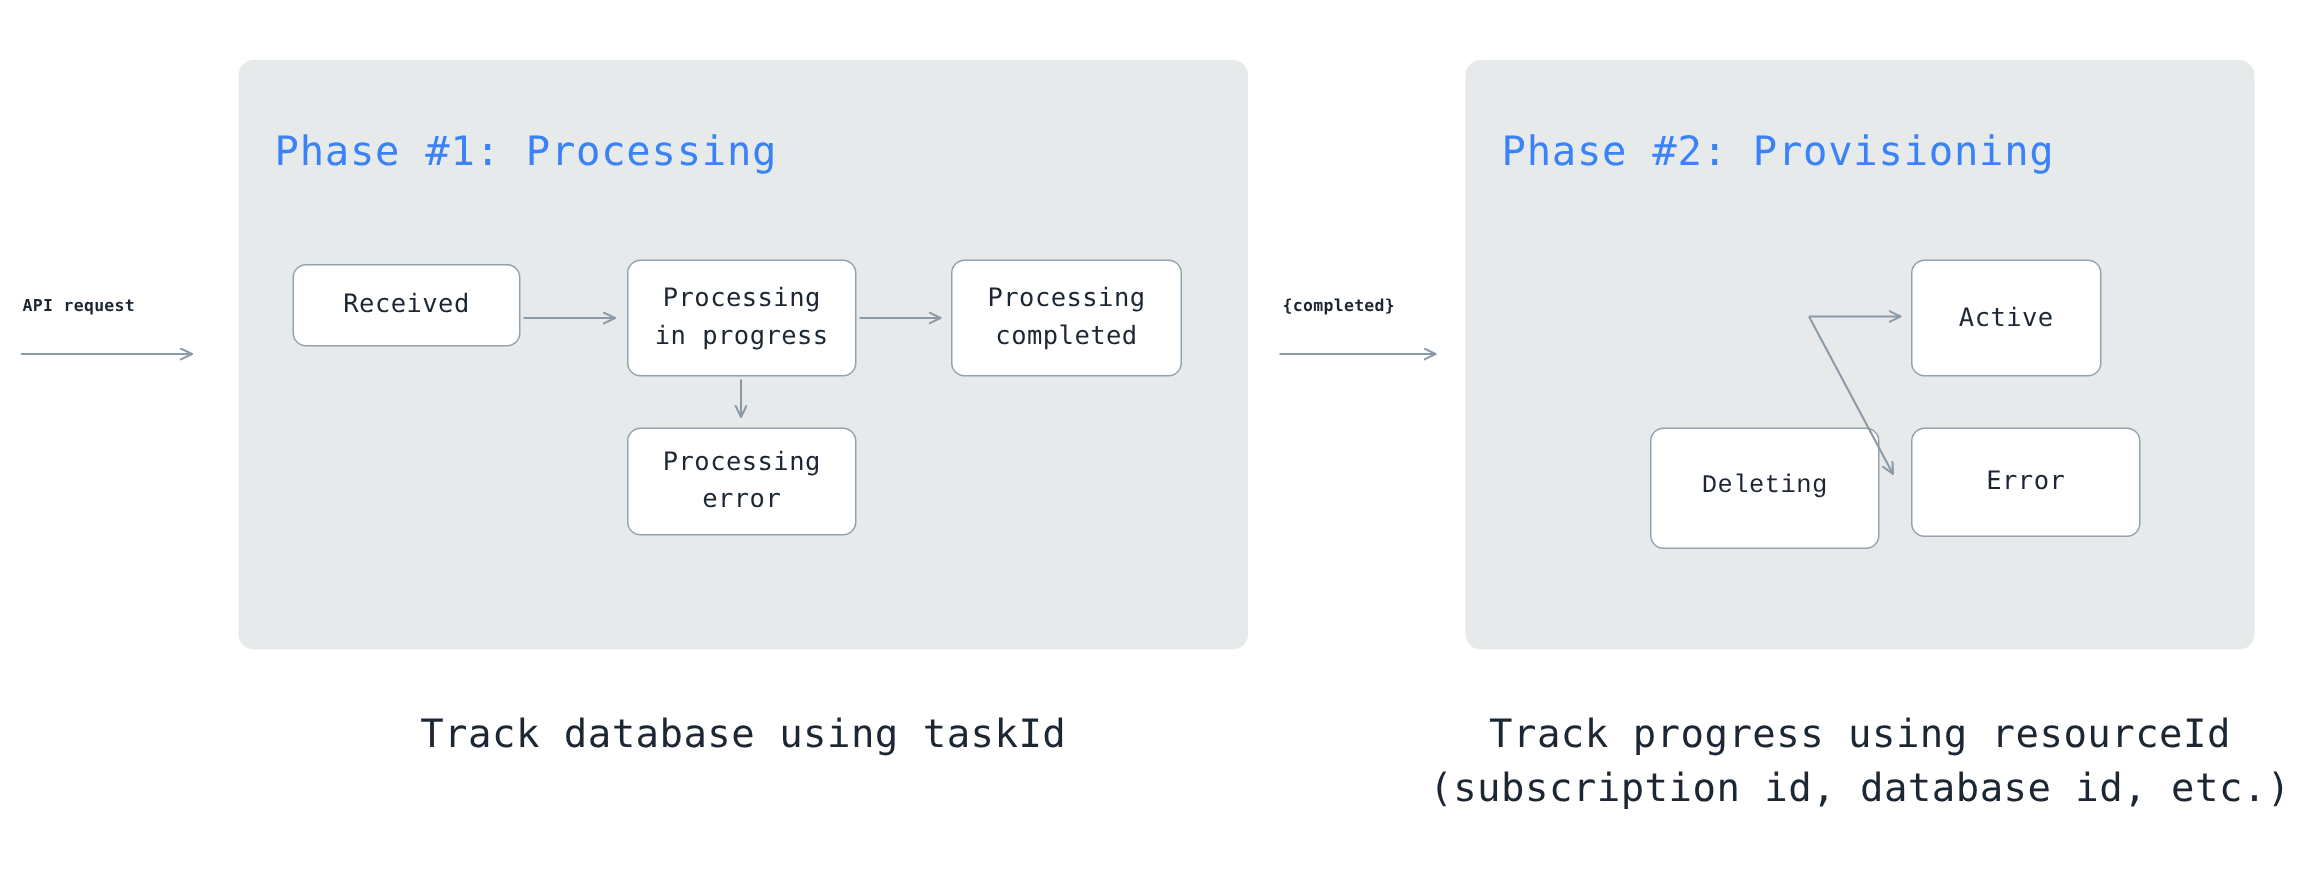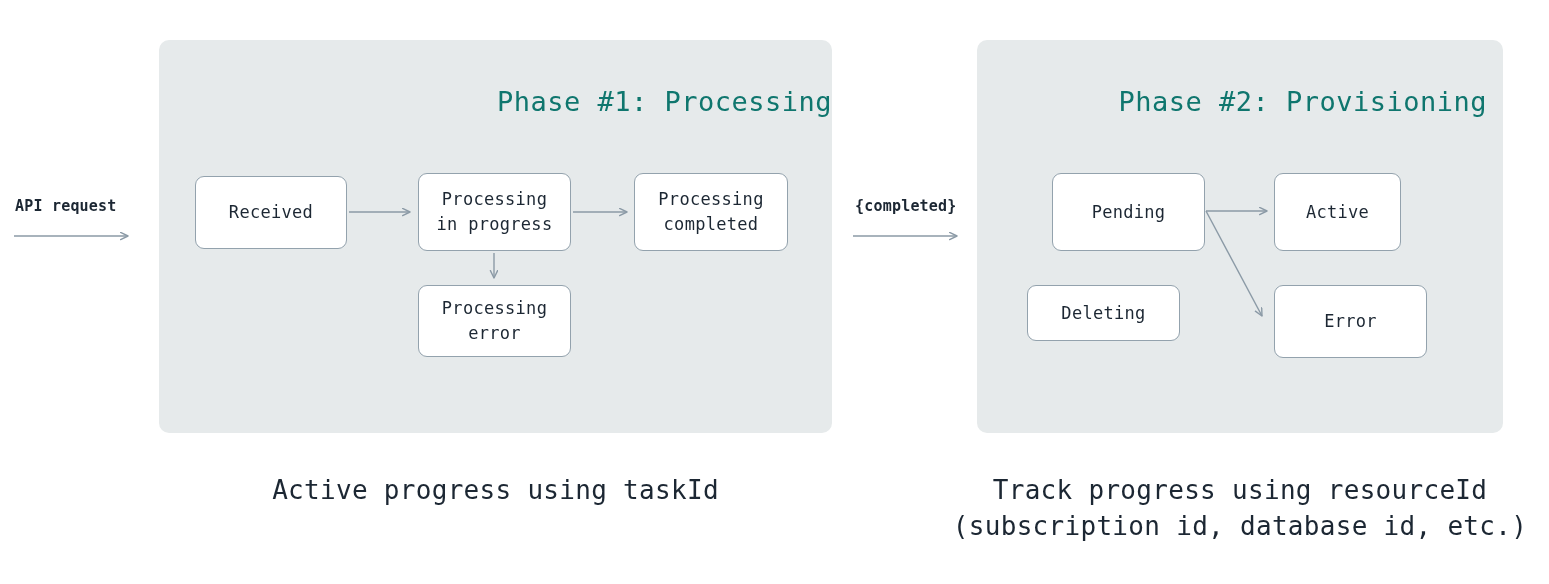--- a/index.html
+++ b/index.html
@@ -22,44 +22,45 @@
   }
   .panel {
     position: absolute;
     background: #e6eaeb;
     border-radius: 10px;
   }
   .panel-title {
     position: absolute;
     font-size: 27px;
     letter-spacing: 0.5px;
-    color: #0f766e;
+    color: #3b82f6;
     white-space: pre;
-    text-align: right;
+    text-align: left;
     font-weight: 400;
+    padding-left: 24px;
   }
   .node {
     position: absolute;
     background: #ffffff;
     border: 1.4px solid #93a2ad;
     border-radius: 9px;
     box-sizing: border-box;
     display: flex;
     align-items: center;
     justify-content: center;
     text-align: center;
     font-size: 17px;
     line-height: 1.45;
     color: #1c2733;
     white-space: pre-line;
     letter-spacing: 0.3px;
   }
   .entry-label {
     position: absolute;
-    font-size: 15px;
+    font-size: 11px;
     font-weight: bold;
     color: #1c2733;
     white-space: pre;
     letter-spacing: 0.2px;
   }
   .caption {
     position: absolute;
     font-size: 26px;
     line-height: 1.38;
     color: #1c2733;
@@ -79,48 +80,47 @@
 </style>
 </head>
 <body>
 
 <div id="canvas">
 
   <div class="panel" style="left:159px; top:40px; width:673px; height:393px;"></div>
 
   <div class="panel-title" style="left:159px; top:86px; width:673px;">Phase #1: Processing</div>
 
-  <div class="node" style="left:195px; top:176px; width:152px; height:73px;text-align:center;">Received</div>
+  <div class="node" style="left:195px; top:176px; width:152px; height:55px;text-align:center;">Received</div>
 
   <div class="node" style="left:418px; top:173px; width:153px; height:78px;">Processing
 in progress</div>
 
   <div class="node" style="left:634px; top:173px; width:154px; height:78px;">Processing
 completed</div>
 
   <div class="node" style="left:418px; top:285px; width:153px; height:72px;">Processing
 error</div>
 
   <div class="panel" style="left:977px; top:40px; width:526px; height:393px;"></div>
 
   <div class="panel-title" style="left:977px; top:86px; width:510px;">Phase #2: Provisioning</div>
 
-  <div class="node" style="left:1052px; top:173px; width:153px; height:78px;">Pending</div>
 
   <div class="node" style="left:1274px; top:173px; width:127px; height:78px;">Active</div>
 
-  <div class="node" style="left:1027px; top:285px; width:153px; height:56px;">Deleting</div>
+  <div class="node" style="left:1100px; top:285px; width:153px; height:81px;font-family:Liberation Mono, monospace;">Deleting</div>
 
   <div class="node" style="left:1274px; top:285px; width:153px; height:73px;">Error</div>
 
   <div class="entry-label" style="left:15px; top:197px;">API request</div>
 
   <div class="entry-label" style="left:855px; top:197px;">{completed}</div>
 
-  <div class="caption" style="left:159px; top:473px; width:673px;">Active progress using taskId</div>
+  <div class="caption" style="left:159px; top:473px; width:673px;">Track database using taskId</div>
 
   <div class="caption" style="left:915px; top:473px; width:650px;">Track progress using resourceId
 (subscription id, database id, etc.)</div>
 
   <svg class="arrows" viewBox="0 0 1549 584">
     <defs>
       <marker id="ah" markerWidth="9" markerHeight="9" refX="8" refY="4.2" orient="auto" markerUnits="userSpaceOnUse">
         <path d="M 0.6 0.6 L 8 4.2 L 0.6 7.8" fill="none" stroke="#8b9aa6" stroke-width="1.4" stroke-linecap="round" stroke-linejoin="round"></path>
       </marker>
     </defs>

